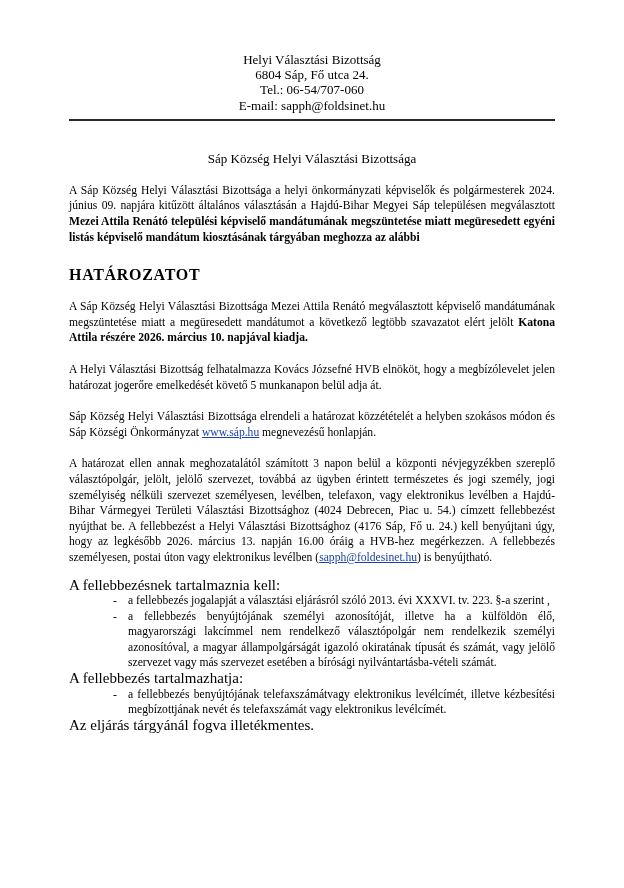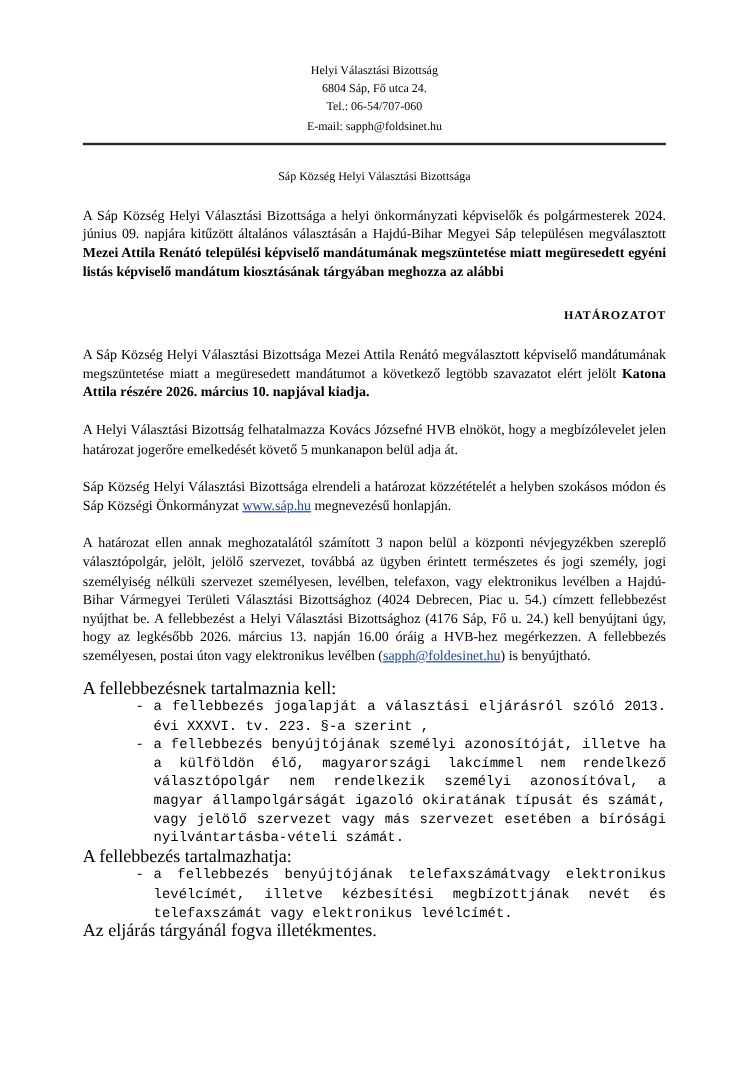--- a/index.html
+++ b/index.html
@@ -22,59 +22,59 @@
     width: 624px;
     height: 888px;
     background: #ffffff;
     box-sizing: border-box;
     padding: 52px 69px 0 69px;
   }
 
   
   .letterhead {
     text-align: center;
-    font-size: 10px;
+    font-size: 13px;
     line-height: 15.2px;
   }
   .letterhead div {
     white-space: nowrap;
   }
 
   .rule {
     margin: 6px 0 0 0;
     height: 0;
     border: 0;
     border-top: 2.4px solid #2b2b2b;
     width: 100%;
   }
 
   
   .titleblock {
     text-align: center;
-    font-size: 10px;
+    font-size: 13px;
     line-height: 16px;
-    margin-top: 19px;
+    margin-top: 30px;
   }
 
   
   p.body {
     font-size: 11.6px;
     line-height: 15.6px;
     text-align: justify;
     text-justify: inter-word;
     margin: 0;
   }
   p.gap-lg { margin-top: 16px; }
 
   .b { font-weight: bold; }
 
   h1.decision {
-    font-size: 10px;
+    font-size: 16px;
     font-weight: bold;
-    text-align: right;
+    text-align: left;
     letter-spacing: 0.7px;
     margin: 22px 0 0 0;
     line-height: 16px;
   }
 
   a.link {
     color: #1c42a5;
     text-decoration: underline;
   }
 
@@ -84,21 +84,20 @@
     line-height: 15.6px;
     margin: 0;
     text-align: left;
   }
   .tight { margin-top: 12px; }
 
   ul.dashlist {
     list-style: none;
     margin: 0;
     padding: 0 0 0 44px;
-    font-family: Liberation Mono, monospace;
   }
   ul.dashlist > li {
     position: relative;
     font-size: 11.6px;
     line-height: 15.6px;
     text-align: justify;
     text-justify: inter-word;
     padding-left: 15px;
     margin: 0;
   }

